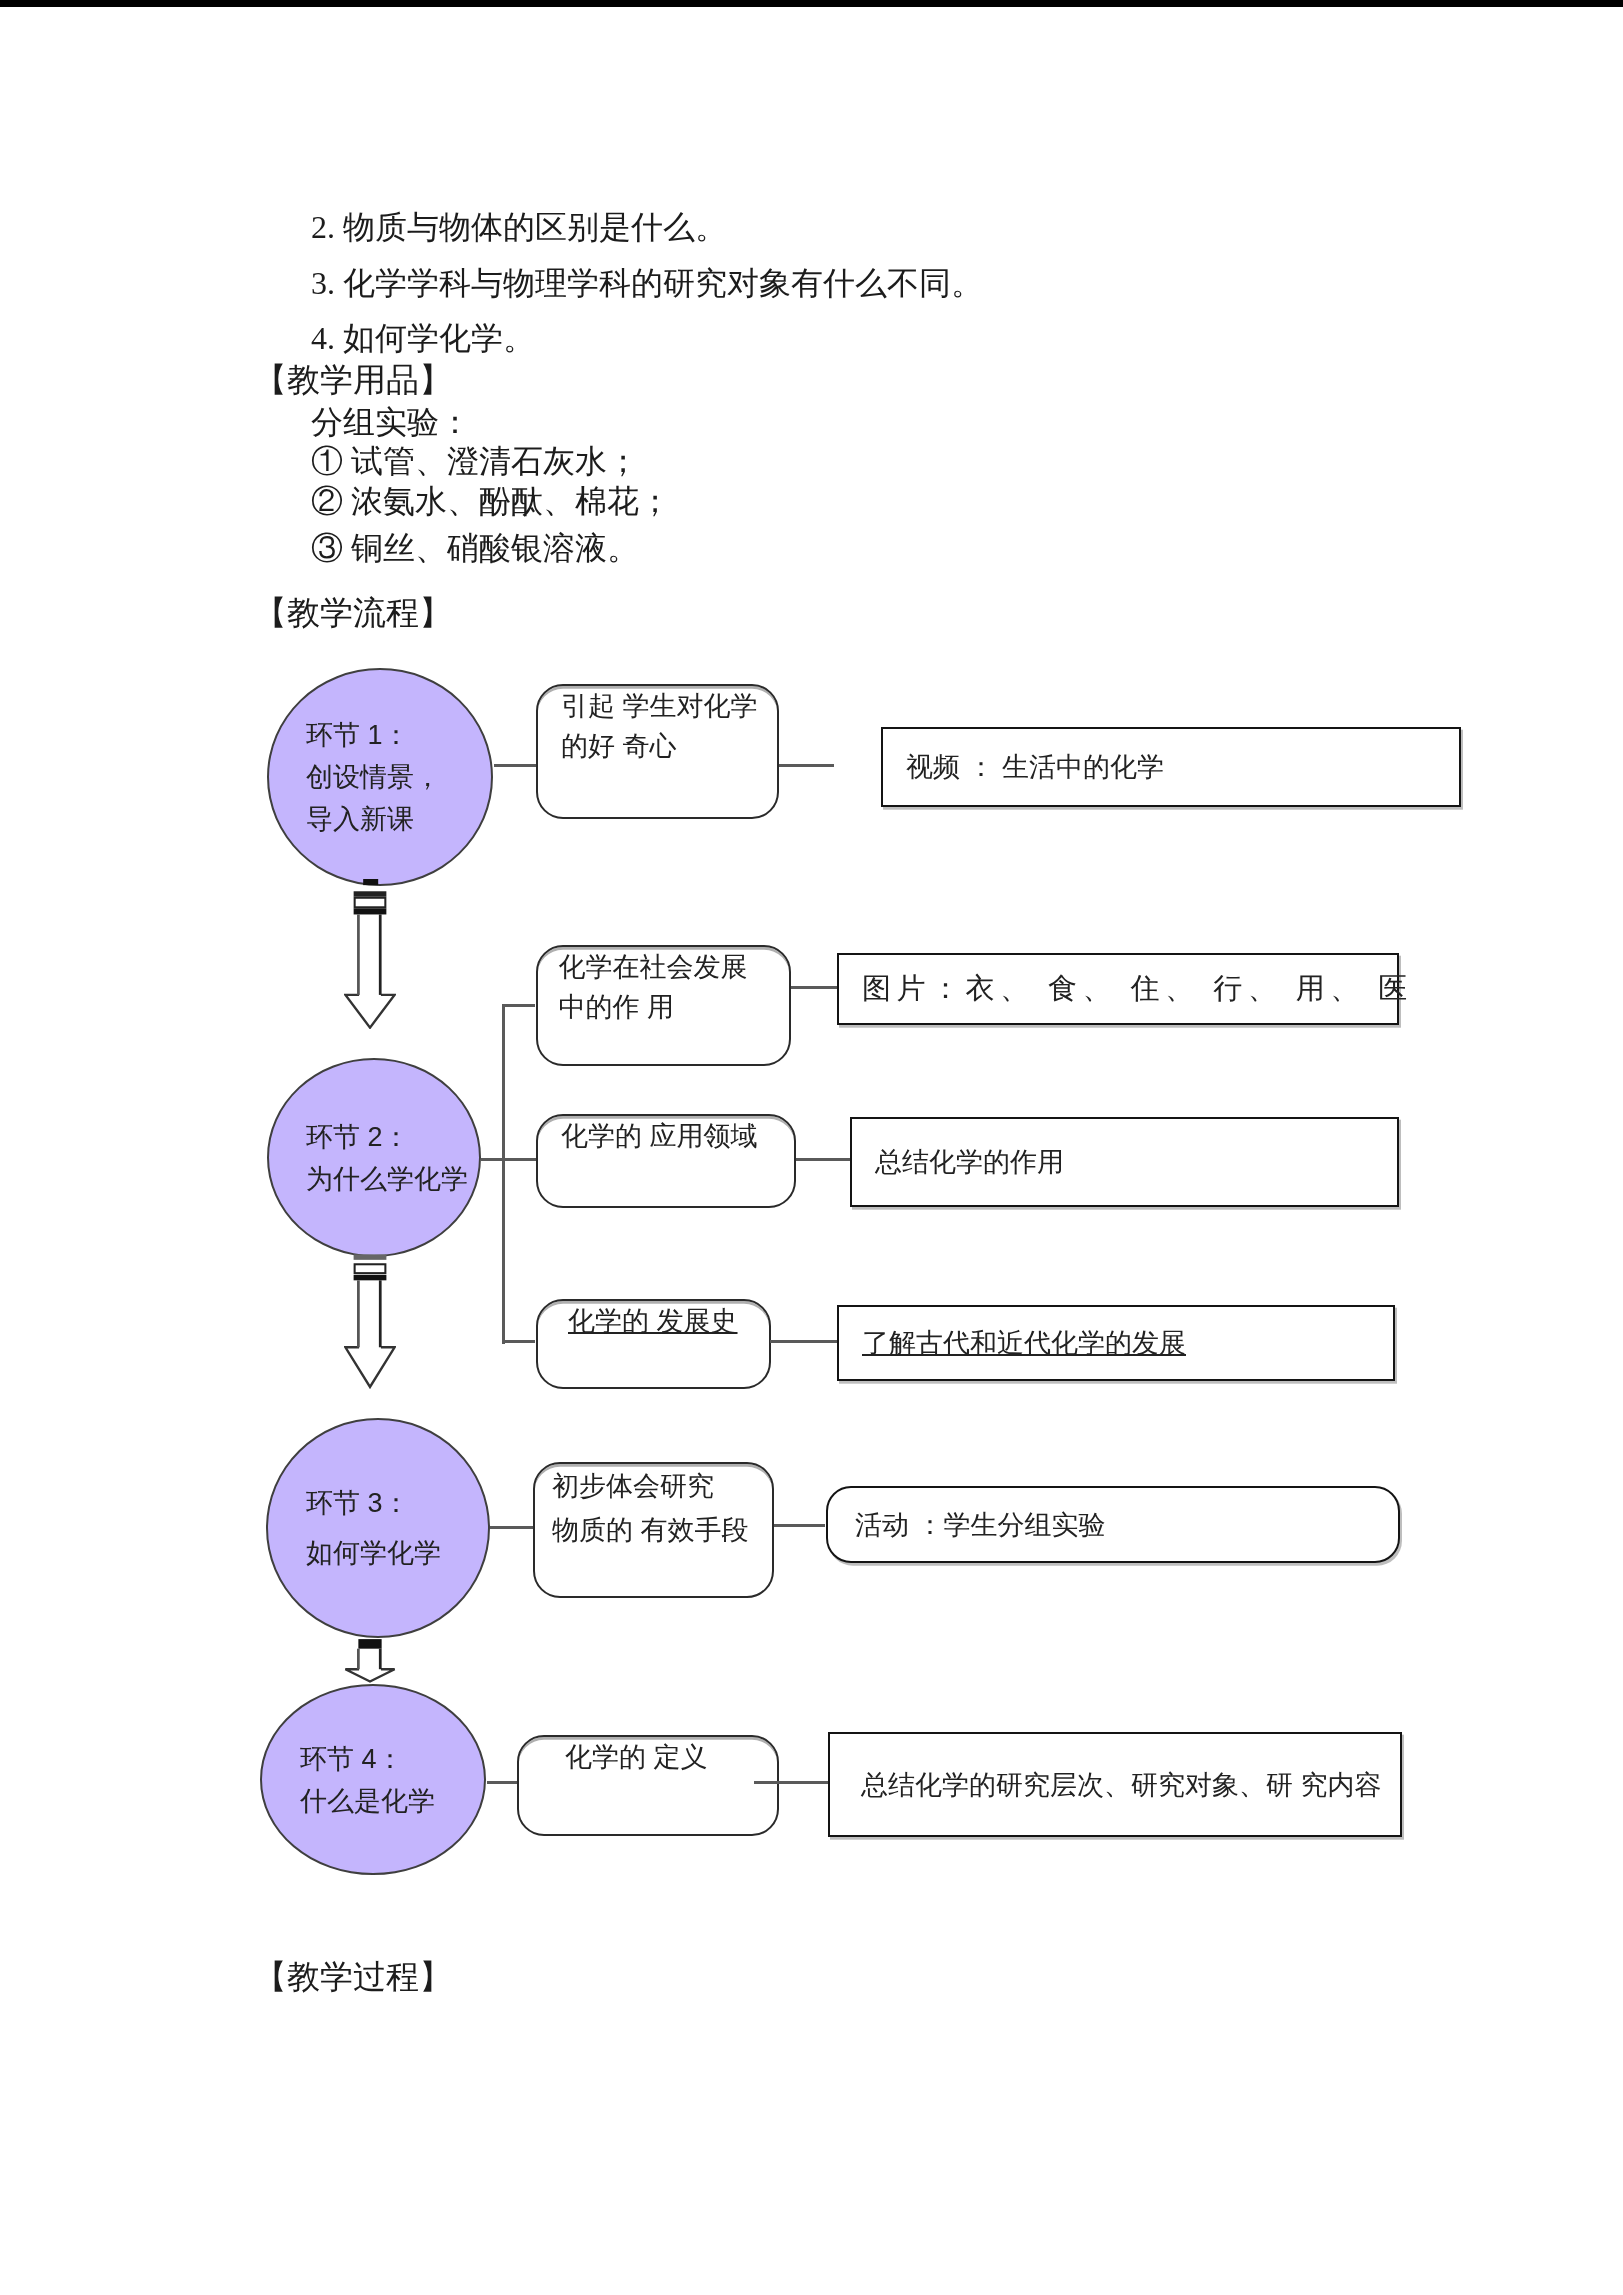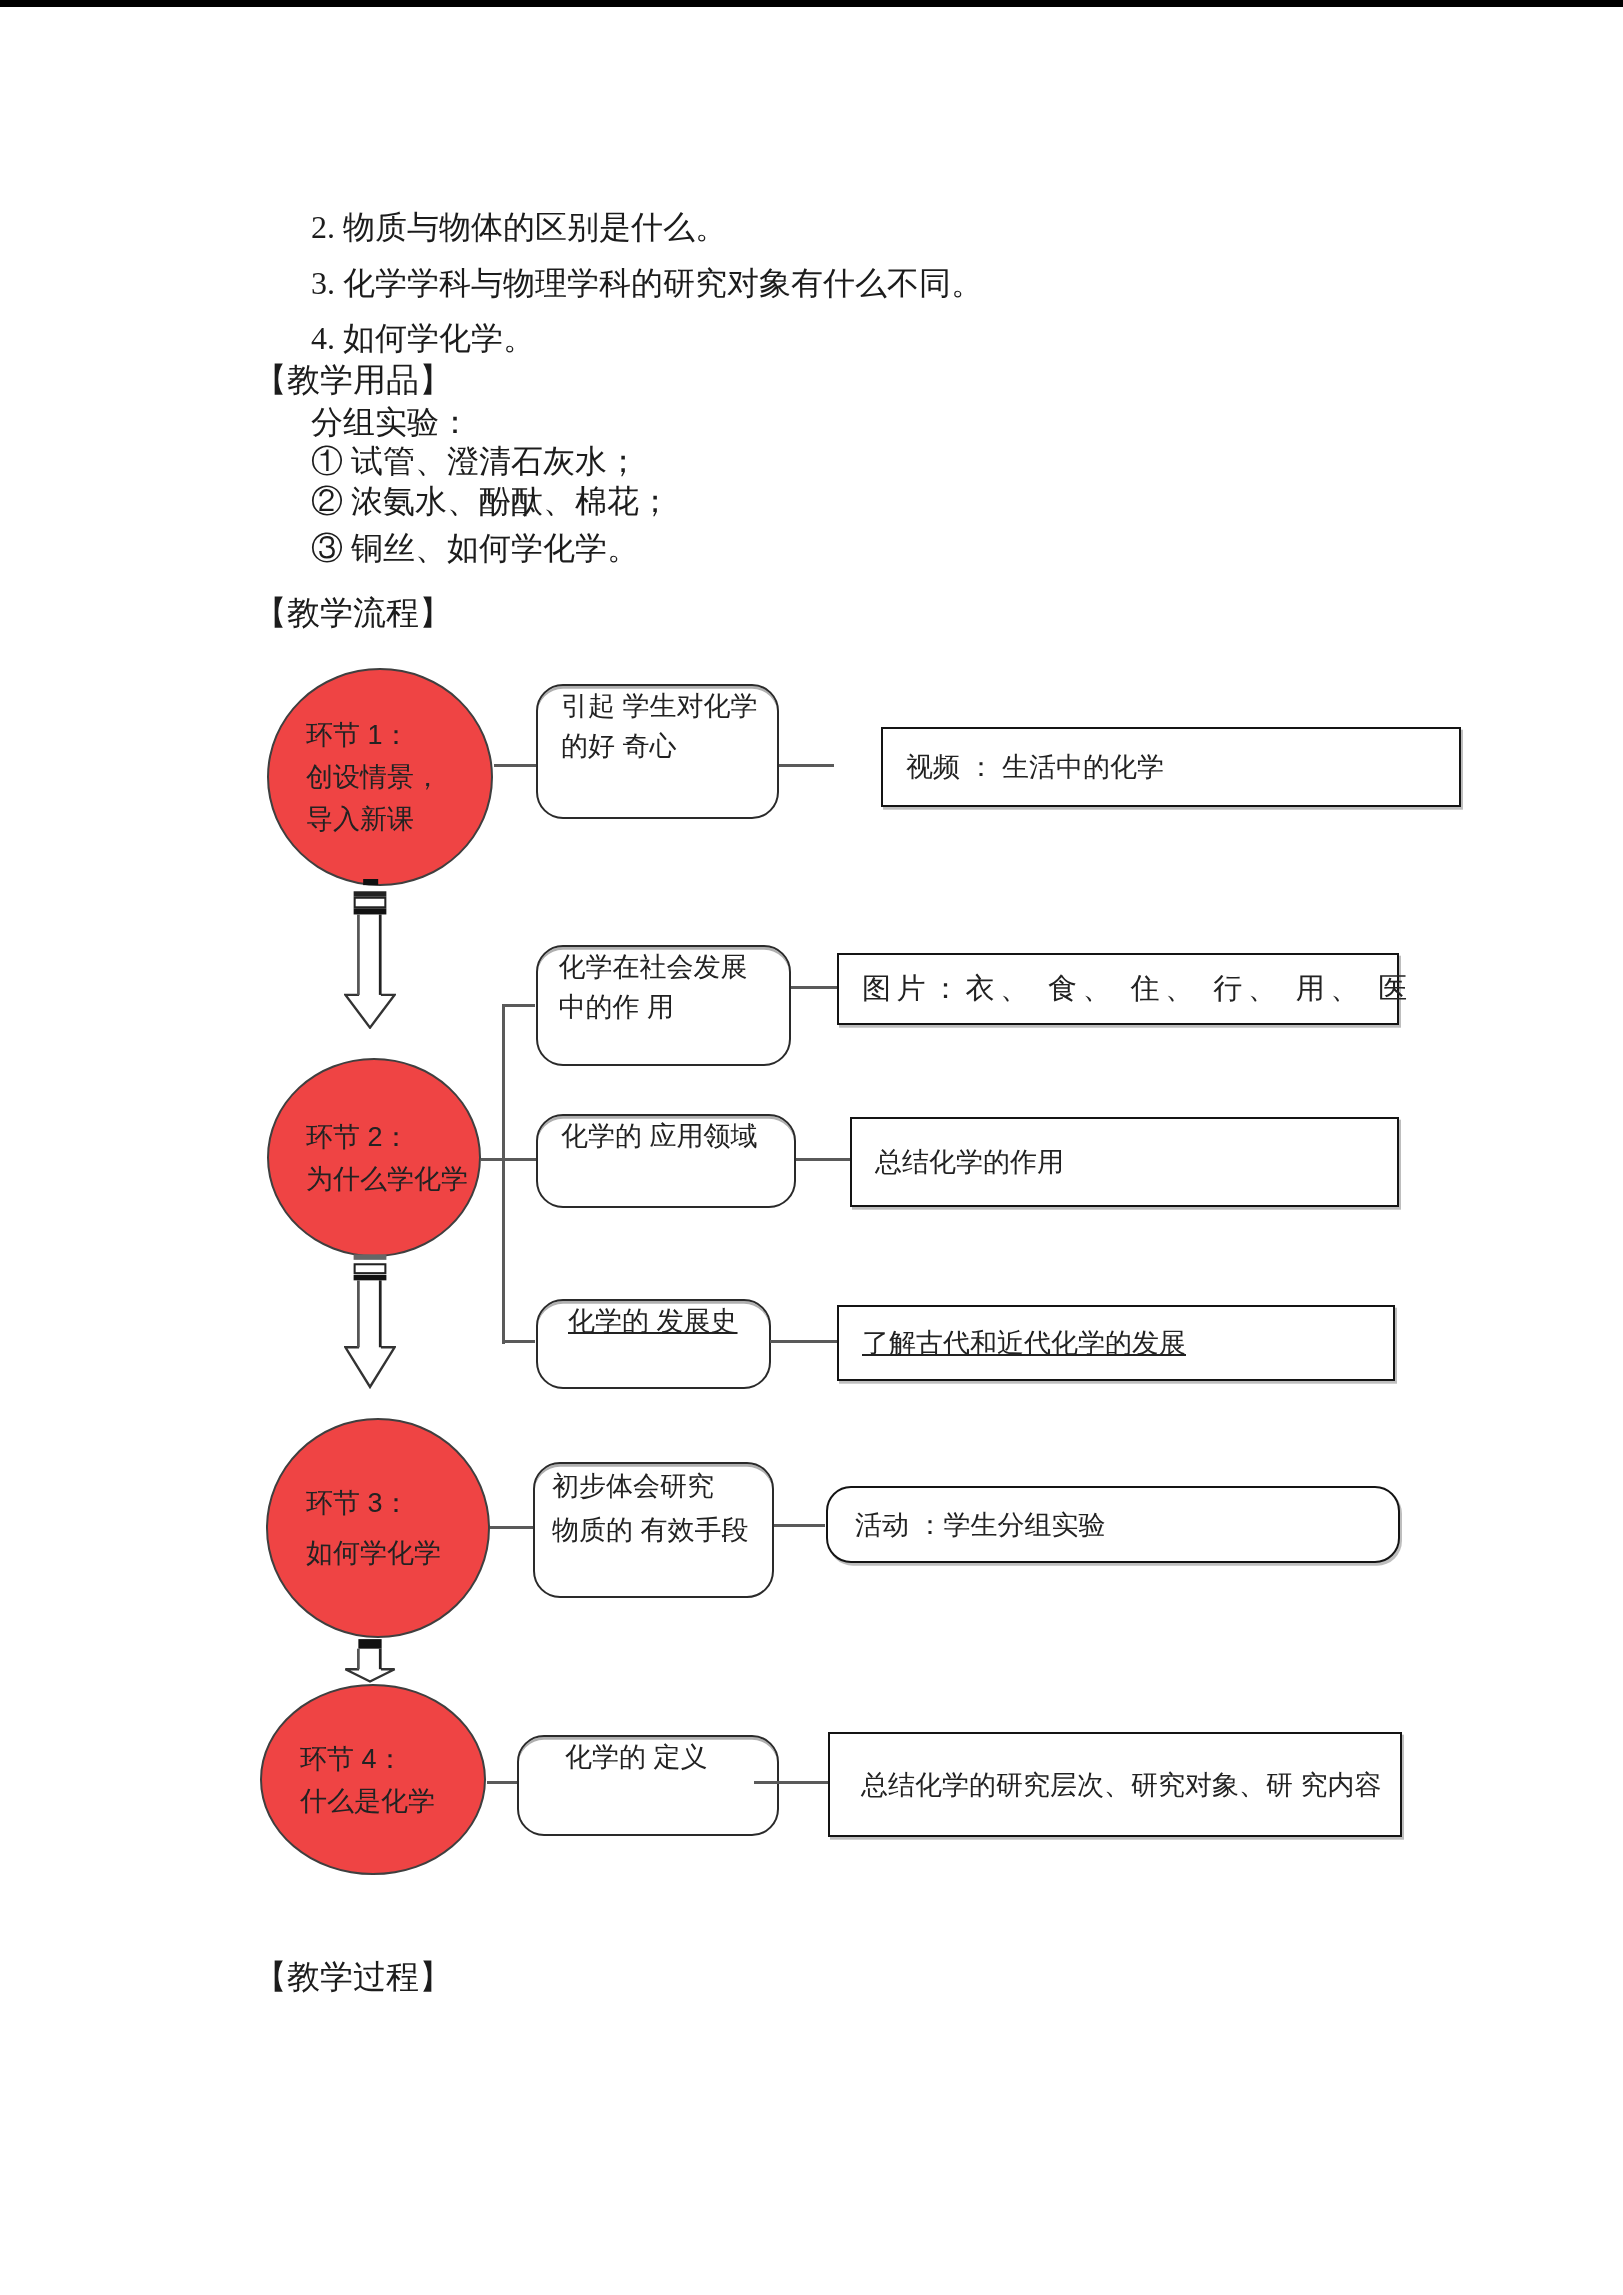--- a/index.html
+++ b/index.html
@@ -12,21 +12,21 @@
     overflow:hidden;
   }
   .topbar{position:absolute;left:0;top:0;width:1623px;height:6.8px;background:#000;}
   .bodyline{position:absolute;font-size:32px;line-height:37px;white-space:nowrap;}
   .heading{position:absolute;font-size:33px;line-height:38px;white-space:nowrap;font-weight:400;}
   
   .fc{font-family:"Liberation Sans","DejaVu Sans",sans-serif;font-size:27px;color:#222;}
   .ellipse{
     position:absolute;border:2.7px solid #3f3f3f;border-radius:50%;
     display:flex;flex-direction:column;justify-content:center;
-    box-sizing:border-box;background:#ef4444;
+    box-sizing:border-box;background:#c4b5fd;
   }
   .ellipse .ln{line-height:42px;white-space:nowrap;}
   .roundbox{
     position:absolute;border:2.7px solid #2a2a2a;border-radius:27px;
     display:flex;flex-direction:column;justify-content:flex-start;
     box-sizing:border-box;background:#fff;
     box-shadow:inset 0 3.4px 0 -0.7px rgba(110,110,110,0.55);
   }
   .roundbox .ln{line-height:40px;white-space:nowrap;}
   .rectbox{
@@ -47,21 +47,21 @@
   <div class="topbar"></div>
 
   <div class="bodyline" style="left:311px;top:209px;">2. 物质与物体的区别是什么。</div>
   <div class="bodyline" style="left:311px;top:265px;">3. 化学学科与物理学科的研究对象有什么不同。</div>
   <div class="bodyline" style="left:311px;top:320px;">4. 如何学化学。</div>
 
   <div class="heading" style="left:254px;top:361px;">【教学用品】</div>
   <div class="bodyline" style="left:311px;top:404px;">分组实验：</div>
   <div class="bodyline" style="left:311px;top:443px;">① 试管、澄清石灰水；</div>
   <div class="bodyline" style="left:311px;top:483px;">② 浓氨水、酚酞、棉花；</div>
-  <div class="bodyline" style="left:311px;top:530px;">③ 铜丝、如何学化学。</div>
+  <div class="bodyline" style="left:311px;top:530px;">③ 铜丝、硝酸银溶液。</div>
 
   <div class="heading" style="left:254px;top:594px;">【教学流程】</div>
 
   <div class="ellipse fc" style="left:267px;top:668px;width:226px;height:218px;padding-left:37px;">
     <div class="ln">环节 1：</div>
     <div class="ln">创设情景，</div>
     <div class="ln">导入新课</div>
   </div>
   <div class="hline" style="left:494px;top:764px;width:42px;"></div>
   <div class="roundbox fc" style="left:536px;top:684px;width:243px;height:135px;padding-left:23px;">

